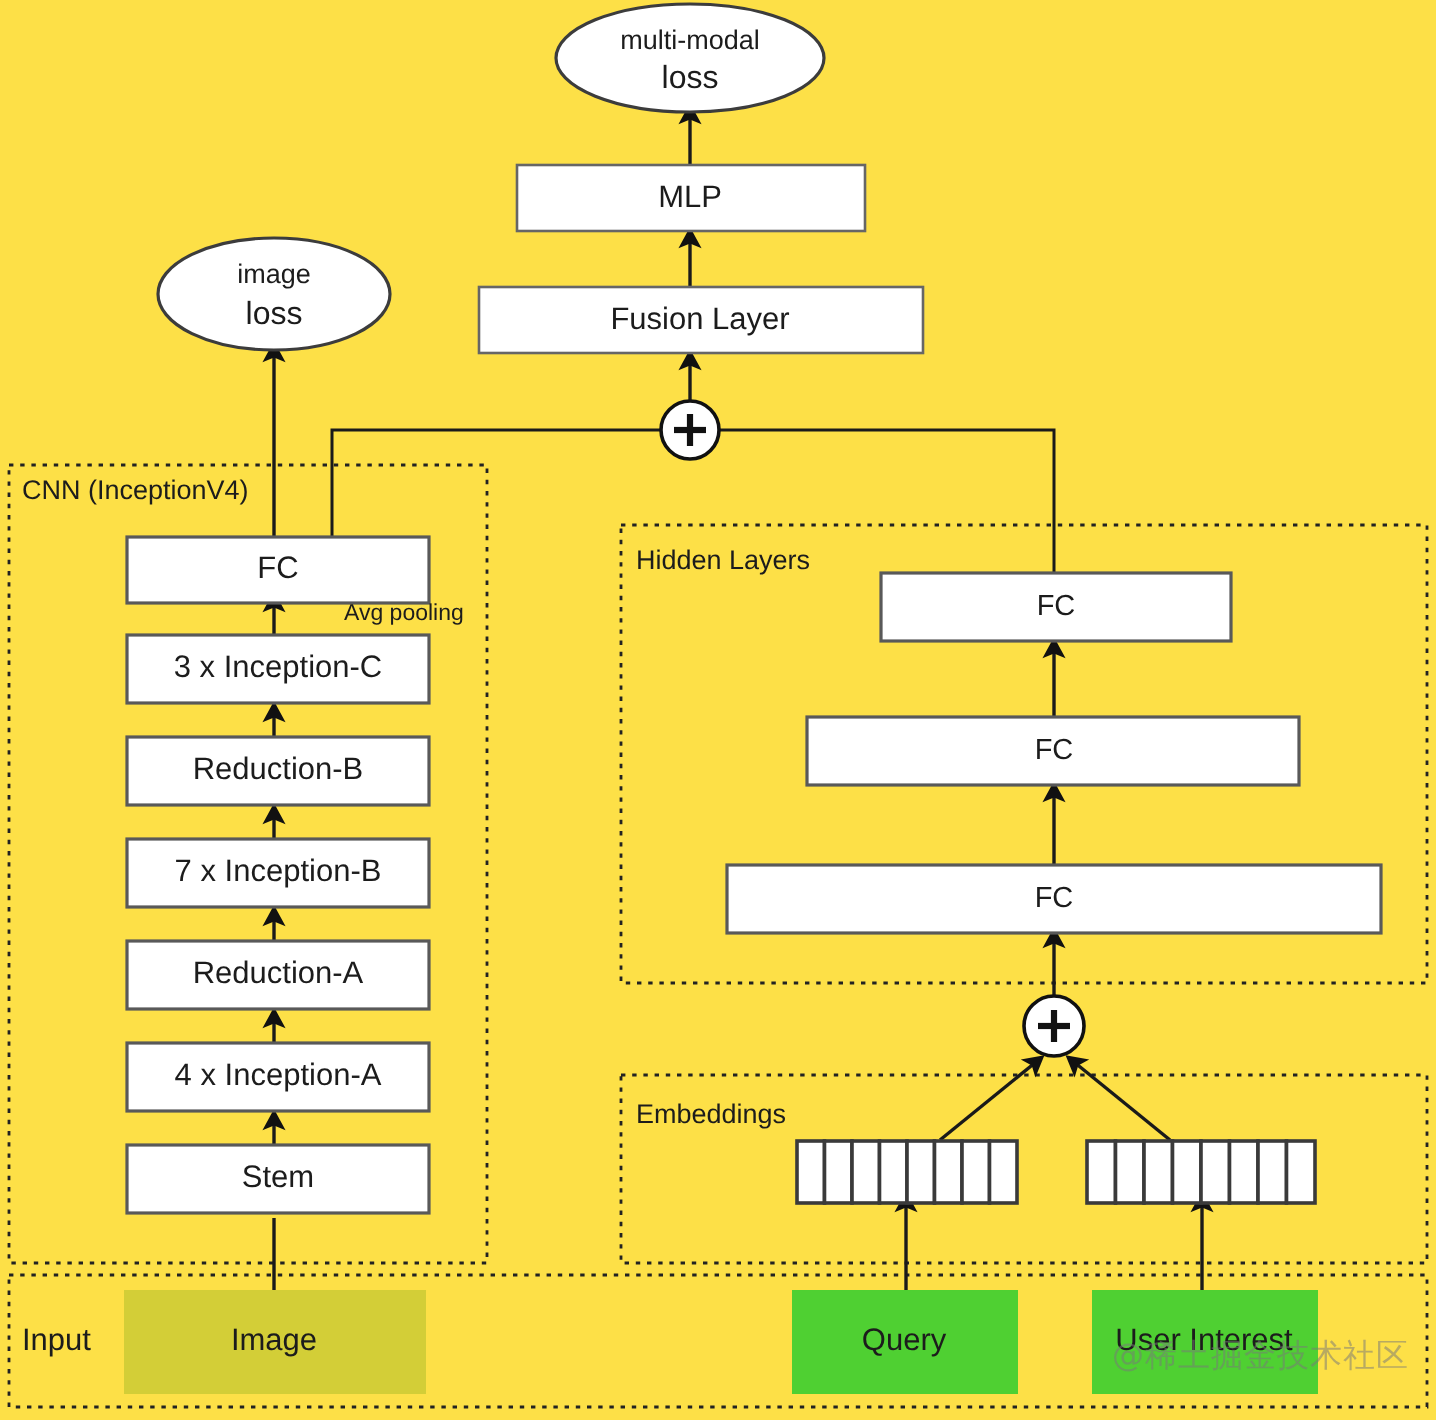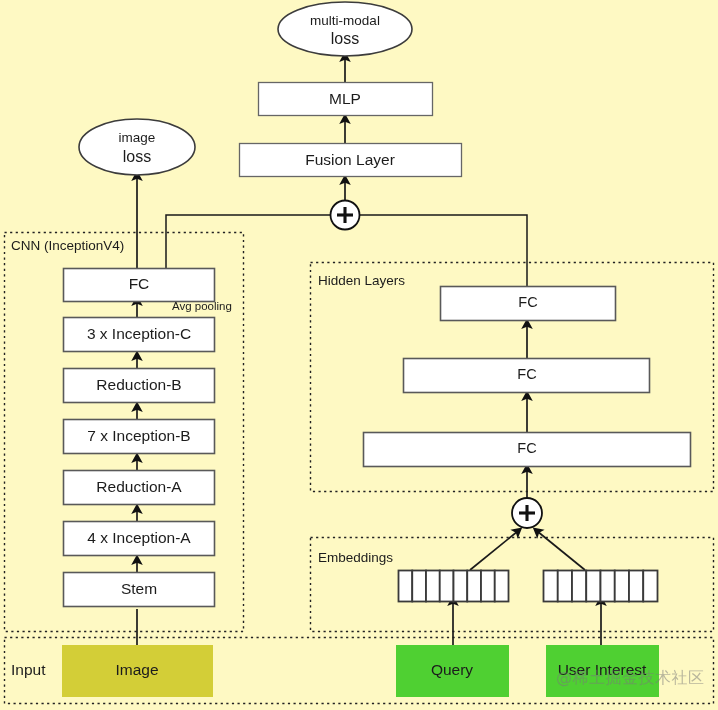--- a/index.html
+++ b/index.html
@@ -4,21 +4,21 @@
 <style>
   html, body {
     margin: 0;
     padding: 0;
     background: #ffffff;
   }
   #stage {
     position: relative;
     width: 718px;
     height: 710px;
-    background: #fef9c3;
+    background: #fde047;
     font-family: "Liberation Sans", sans-serif;
     overflow: hidden;
   }
   svg.diagram {
     position: absolute;
     left: 0;
     top: 0;
     width: 718px;
     height: 710px;
   }

